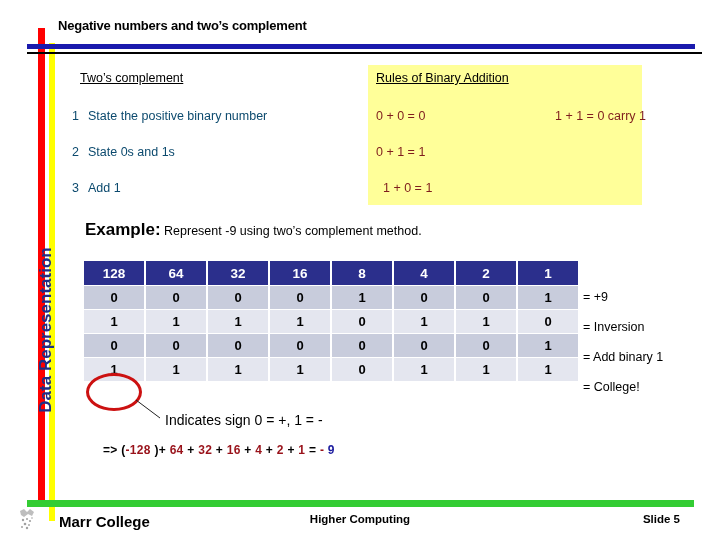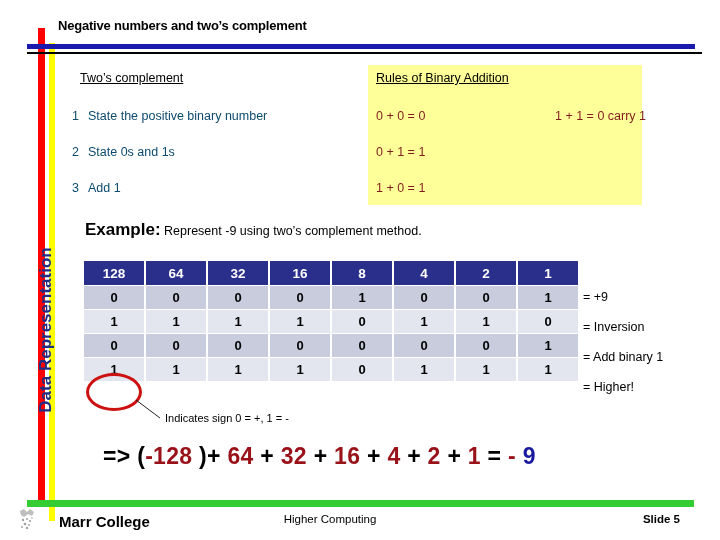--- a/index.html
+++ b/index.html
@@ -128,21 +128,21 @@
   .rule-left, .rule-right {
     position: absolute;
     font-size: 12.5px;
     color: #7f1d1d;
     white-space: nowrap;
   }
   .rule-left  { left: 8px; }
   .rule-right { left: 146px; margin-left: 41px; }
   .r-row1 { top: 44px; }
   .r-row2 { top: 80px; }
-  .r-row3 { top: 116px; }
+  .r-row3 { top: 116px; margin-left: 7px; }
 
   
   .example-line {
     position: absolute;
     left: 85px;
     top: 220px;
     font-size: 12.5px;
     color: #000;
     white-space: nowrap;
   }
@@ -207,31 +207,31 @@
     left: 136px;
     top: 400px;
     width: 26px;
     height: 20px;
     pointer-events: none;
   }
   .sign-note {
     position: absolute;
     left: 165px;
     top: 412px;
-    font-size: 11px;
+    font-size: 14px;
     color: #000;
     white-space: nowrap;
   }
 
   
   .equation {
     position: absolute;
     left: 103px;
     top: 443px;
-    font-size: 23px;
+    font-size: 12px;
     font-weight: bold;
     color: #000000;
     white-space: nowrap;
     letter-spacing: 0.3px;
   }
   .equation .hl  { color: #99121a; }
   .equation .ans { color: #1a1a9e; }
 
   
   .footer-logo {
@@ -248,24 +248,24 @@
     top: 513px;
     font-size: 15px;
     font-weight: bold;
     color: #000;
     white-space: nowrap;
   }
   .footer-center {
     position: absolute;
     left: 0;
     top: 513px;
-    width: 660px;
+    width: 720px;
     text-align: center;
     font-size: 11.5px;
-    font-weight: normal;
+    font-weight: bold;
     color: #000;
   }
   .footer-right {
     position: absolute;
     right: 40px;
     top: 513px;
     font-size: 11.5px;
     font-weight: bold;
     color: #000;
     white-space: nowrap;
@@ -361,21 +361,21 @@
       <td>1</td>
       <td>1</td>
       <td>1</td>
     </tr>
   </tbody>
 </table>
 
 <div class="annot a-row1">= +9</div>
 <div class="annot a-row2">= Inversion</div>
 <div class="annot a-row3">= Add binary 1</div>
-<div class="annot a-row4">= Higher!</div>
+<div class="annot a-row4">= College!</div>
 
 <div class="red-circle"></div>
 <svg class="leader" viewBox="0 0 26 20">
   <line x1="0" y1="0" x2="24" y2="18" stroke="#222222" stroke-width="1"></line>
 </svg>
 <div class="sign-note">Indicates sign 0 = +, 1 = -</div>
 
 <div class="equation">
   <span>=&gt; (</span><span class="hl">-</span><span class="hl">128</span><span> )+ </span><span class="hl">64</span><span> + </span><span class="hl">32</span><span> + </span><span class="hl">16</span><span> + </span><span class="hl">4</span><span> + </span><span class="hl">2</span><span> + </span><span class="hl">1</span><span> = </span><span class="hl">-</span><span>&nbsp;</span><span class="ans">9</span>
 </div>

